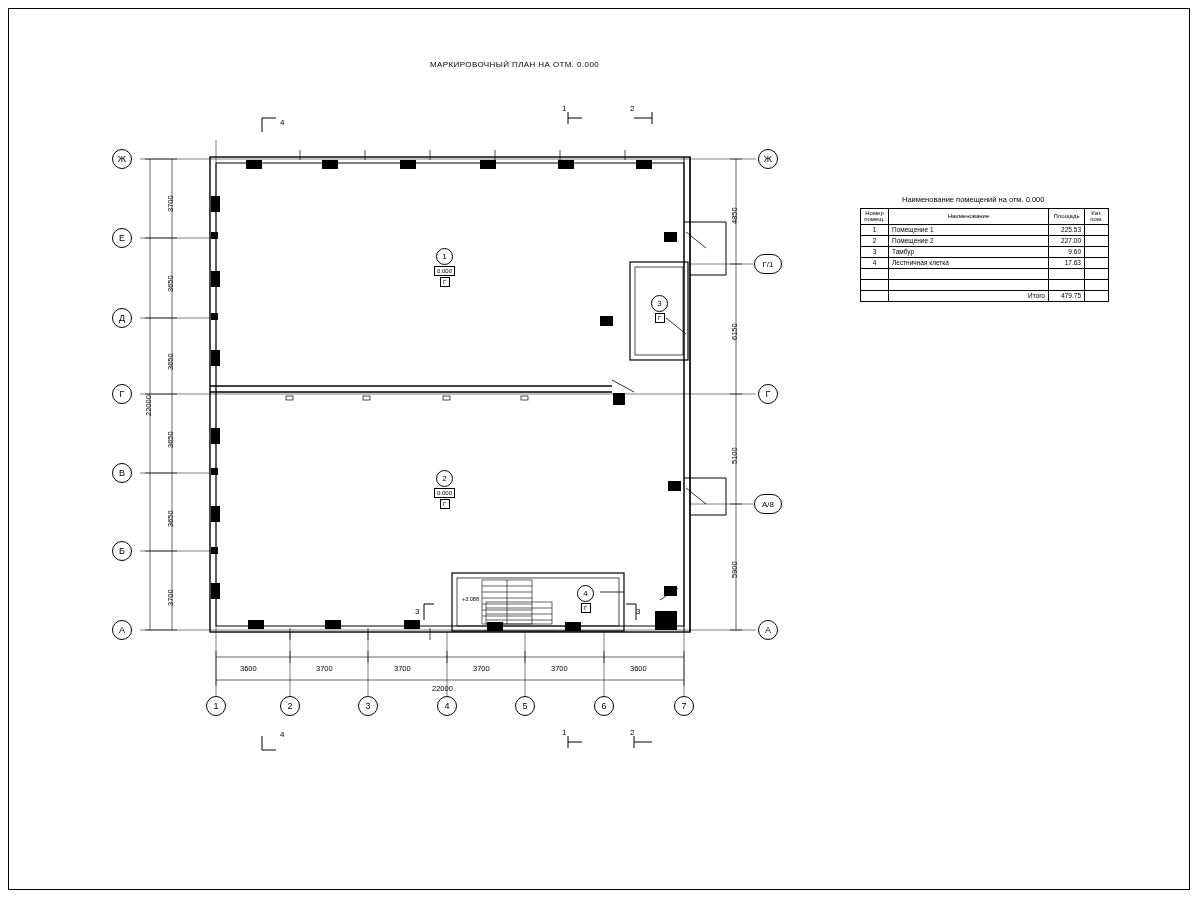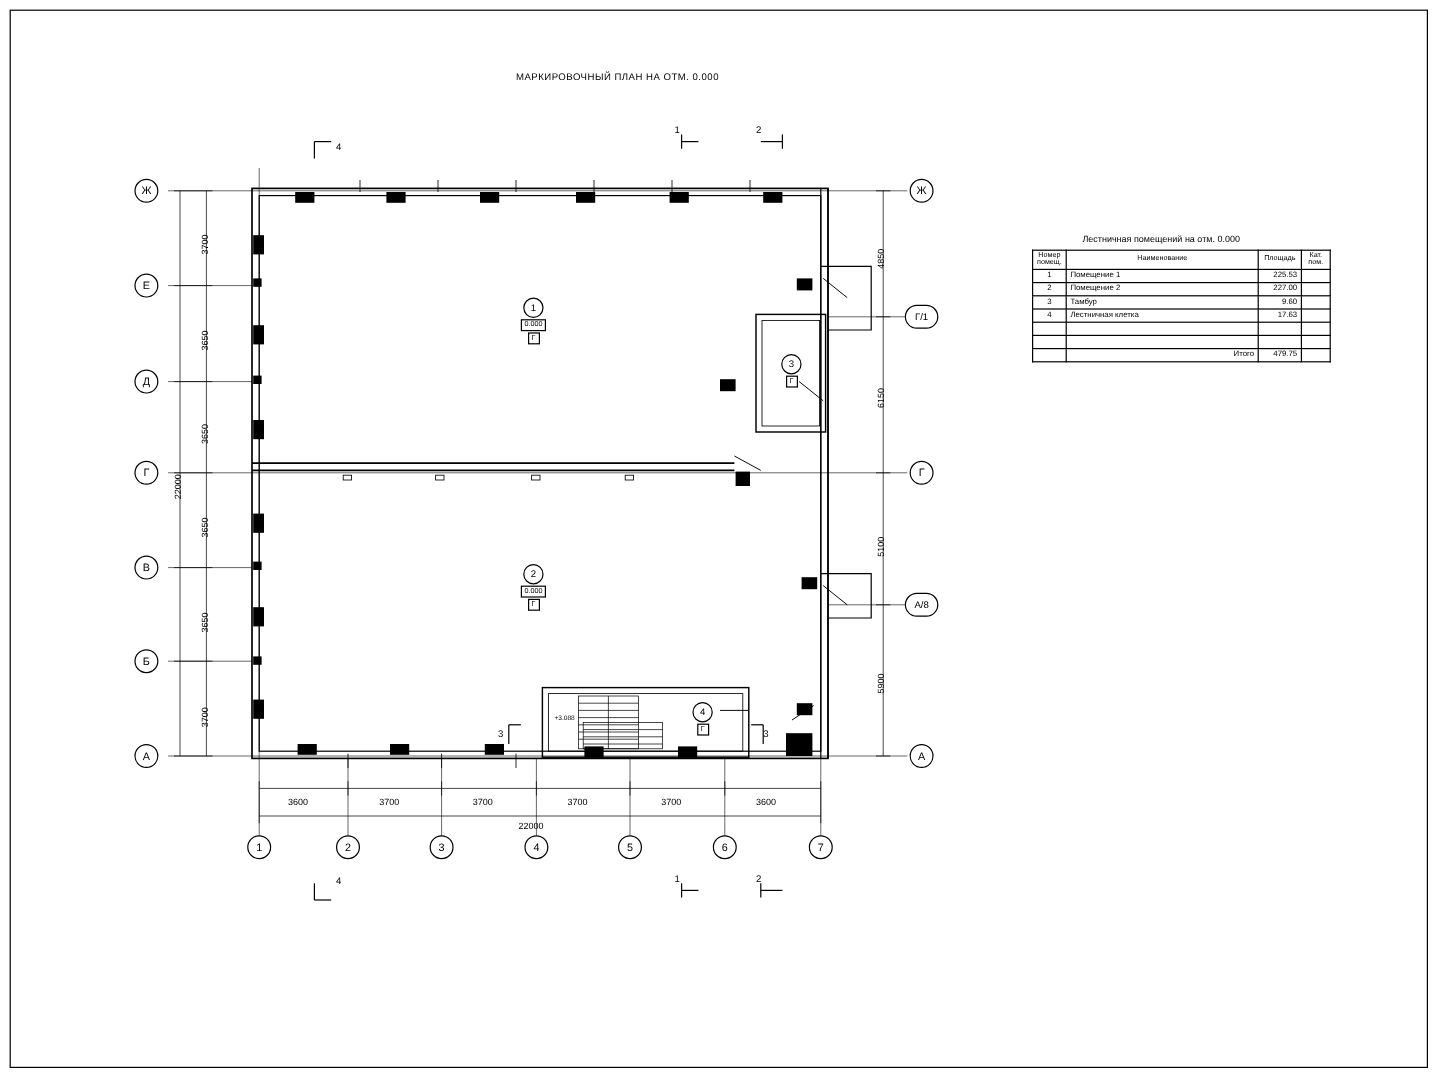--- a/index.html
+++ b/index.html
@@ -310,21 +310,21 @@
   <div class="secmark" style="left:562px;top:104px;">1</div>
   <div class="secmark" style="left:630px;top:104px;">2</div>
   <div class="secmark" style="left:280px;top:118px;">4</div>
   <div class="secmark" style="left:280px;top:730px;">4</div>
   <div class="secmark" style="left:562px;top:728px;">1</div>
   <div class="secmark" style="left:630px;top:728px;">2</div>
   <div class="secmark" style="left:415px;top:607px;">3</div>
   <div class="secmark" style="left:636px;top:607px;">3</div>
 
   <div class="exp-wrap">
-    <div class="exp-title">Лестничная помещений на отм. 0.000</div>
+    <div class="exp-title">Наименование помещений на отм. 0.000</div>
     <table class="exp">
       <thead>
         <tr>
           <th class="c-num">Номер помещ.</th>
           <th class="c-name">Наименование</th>
           <th class="c-area">Площадь</th>
           <th class="c-cat">Кат. пом.</th>
         </tr>
       </thead>
       <tbody>

